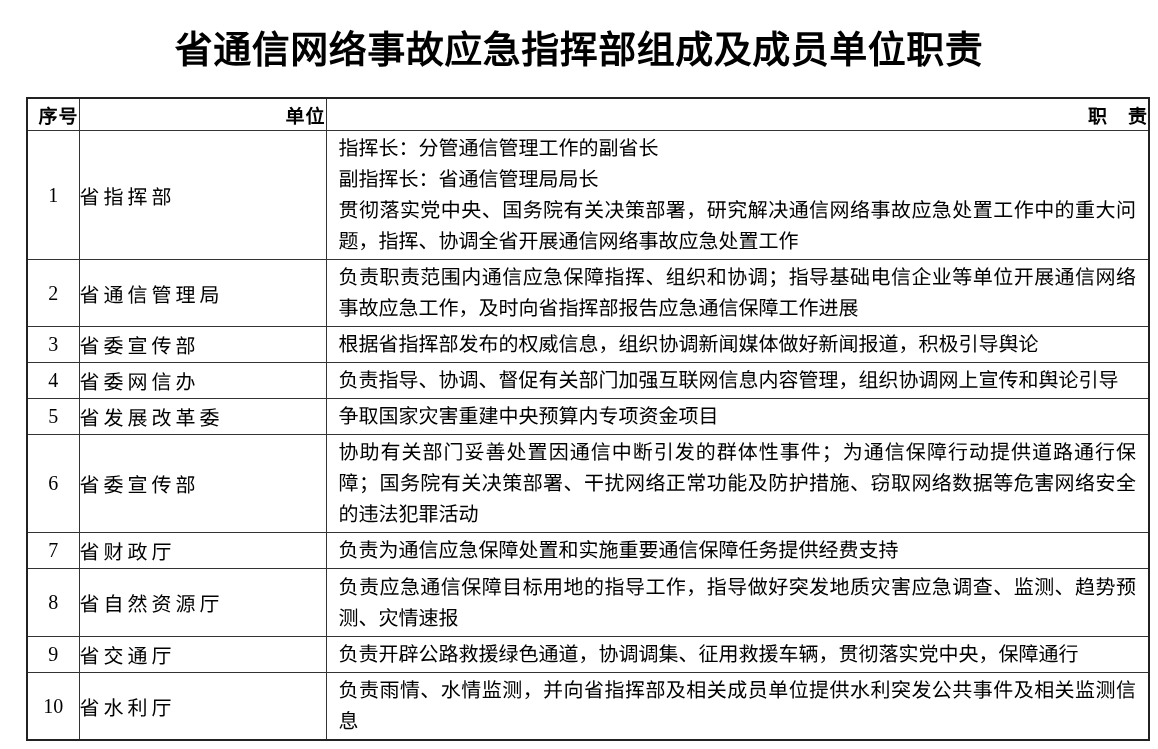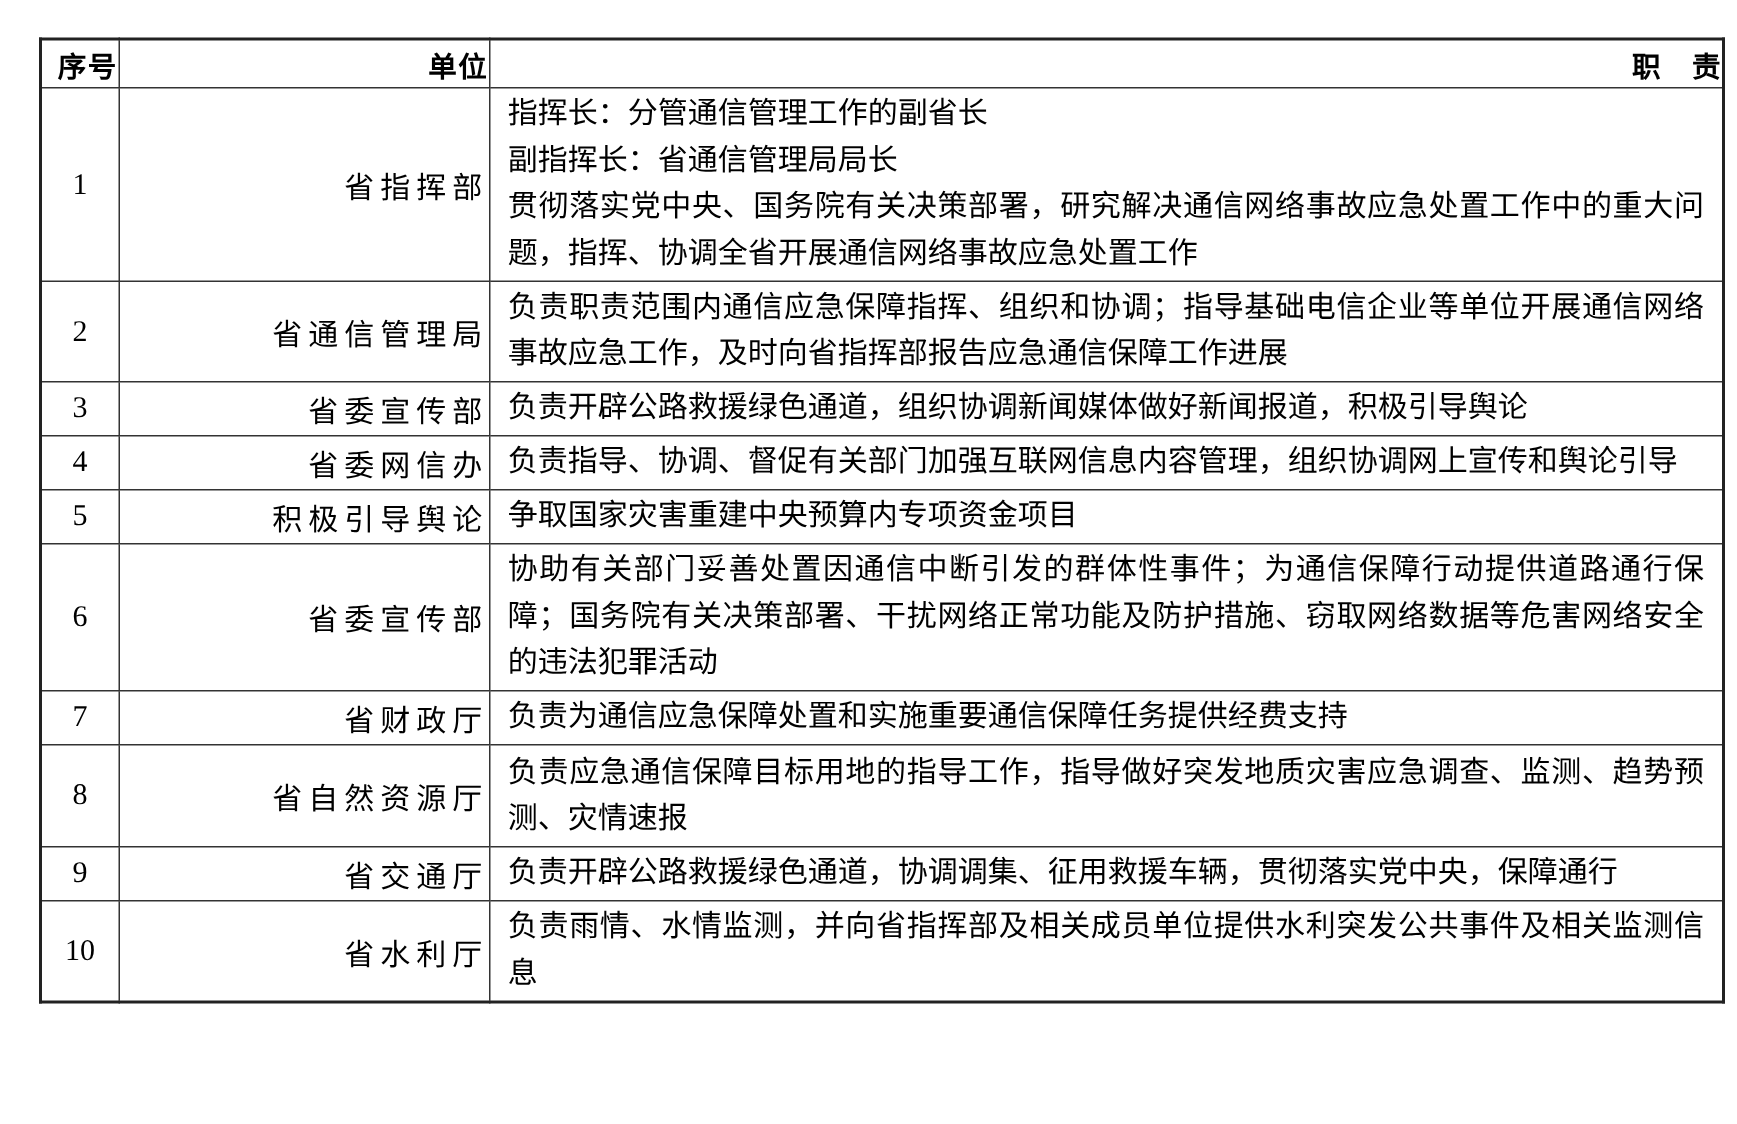--- a/index.html
+++ b/index.html
@@ -59,21 +59,21 @@
     text-align: right;
     letter-spacing: 1px;
   }
   td.c-no {
     font-size: 20px;
     text-align: center;
     padding: 0;
   }
   td.c-unit {
     font-size: 20px;
-    text-align: right;
+    text-align: left;
     letter-spacing: 4px;
     padding: 0;
     margin-top: 48px;
   }
   td.c-duty {
     font-size: 20px;
     text-align: left;
     line-height: 31px;
     padding: 2px 12px;
     vertical-align: middle;
@@ -82,20 +82,21 @@
     text-align: justify;
     text-justify: inter-ideograph;
   }
 </style>
 </head>
 <body>
 
 <div class="page">
 
 
+  <div class="doc-title">省通信网络事故应急指挥部组成及成员单位职责</div>
 
   <table class="resp-table">
     <colgroup>
       <col style="width:52px">
       <col style="width:247px">
       <col style="width:823px">
     </colgroup>
     <thead>
       <tr style="height:31px">
         <th class="hdr">序号</th>
@@ -117,33 +118,33 @@
         <td class="c-no">2</td>
         <td class="c-unit">省通信管理局</td>
         <td class="c-duty">
           <div class="duty-line">负责职责范围内通信应急保障指挥、组织和协调；指导基础电信企业等单位开展通信网络事故应急工作，及时向省指挥部报告应急通信保障工作进展</div>
         </td>
       </tr>
       <tr style="height:32px">
         <td class="c-no">3</td>
         <td class="c-unit">省委宣传部</td>
         <td class="c-duty">
-          <div class="duty-line">负责开辟公路救援绿色通道，组织协调新闻媒体做好新闻报道，积极引导舆论</div>
+          <div class="duty-line">根据省指挥部发布的权威信息，组织协调新闻媒体做好新闻报道，积极引导舆论</div>
         </td>
       </tr>
       <tr style="height:33px">
         <td class="c-no">4</td>
         <td class="c-unit">省委网信办</td>
         <td class="c-duty">
           <div class="duty-line">负责指导、协调、督促有关部门加强互联网信息内容管理，组织协调网上宣传和舆论引导</div>
         </td>
       </tr>
       <tr style="height:31px">
         <td class="c-no">5</td>
-        <td class="c-unit">积极引导舆论</td>
+        <td class="c-unit">省发展改革委</td>
         <td class="c-duty">
           <div class="duty-line">争取国家灾害重建中央预算内专项资金项目</div>
         </td>
       </tr>
       <tr style="height:97px">
         <td class="c-no">6</td>
         <td class="c-unit">省委宣传部</td>
         <td class="c-duty">
           <div class="duty-line">协助有关部门妥善处置因通信中断引发的群体性事件；为通信保障行动提供道路通行保障；国务院有关决策部署、干扰网络正常功能及防护措施、窃取网络数据等危害网络安全的违法犯罪活动</div>
         </td>

